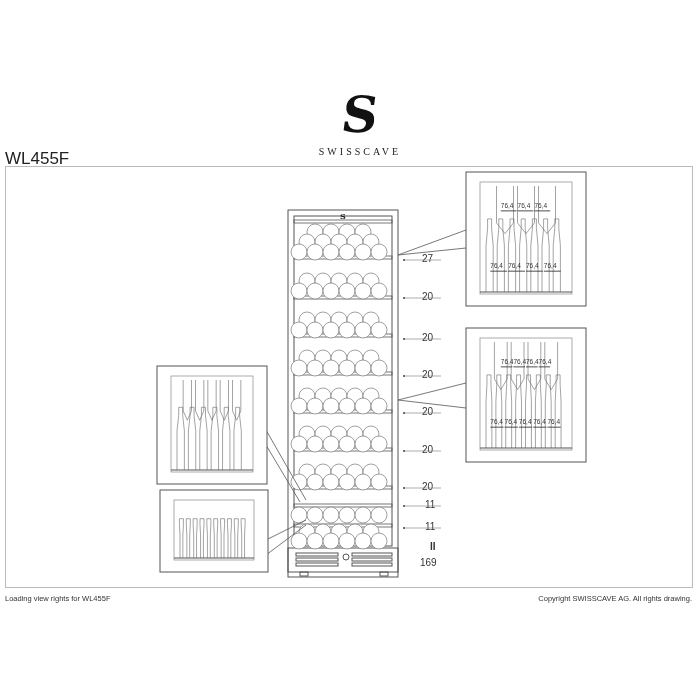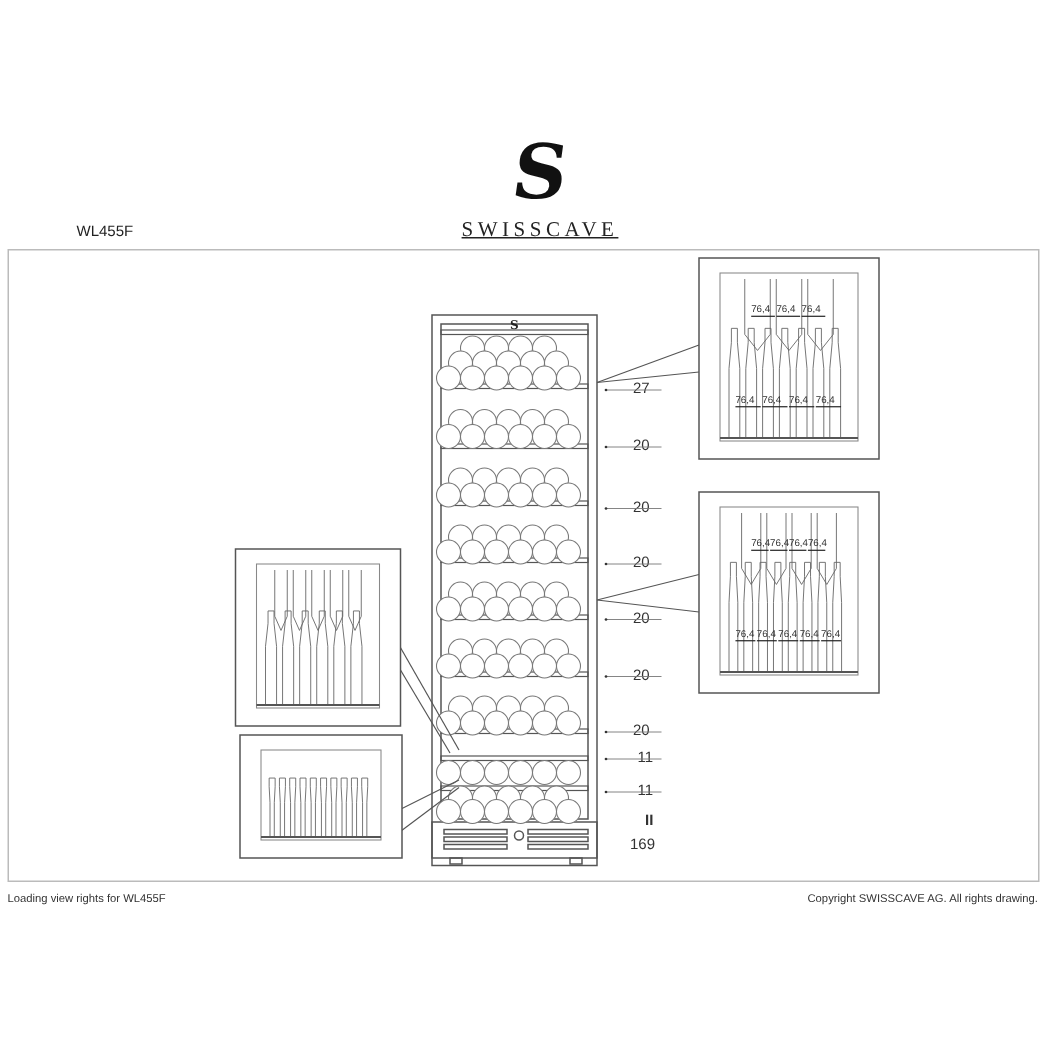--- a/index.html
+++ b/index.html
@@ -1,20 +1,20 @@
 <!DOCTYPE html>
 <html><head>
 <meta charset="utf-8">
 <style>
   html,body{margin:0;padding:0;background:#fff;}
   body{width:700px;height:700px;position:relative;overflow:hidden;font-family:"Liberation Sans",sans-serif;color:#222;}
   .logo{position:absolute;left:300px;top:90px;width:120px;text-align:center;}
   .logo-s{font-family:"DejaVu Serif",serif;font-size:50px;font-weight:bold;line-height:50px;color:#111;transform:skewX(-8deg);display:inline-block;}
-  .logo-text{font-family:"Liberation Serif",serif;font-size:14px;letter-spacing:3px;margin-top:6px;color:#222;text-decoration:underline;}
-  .model{position:absolute;left:5px;top:149px;font-size:10px;color:#222;margin-left:46px;}
+  .logo-text{font-family:"Liberation Serif",serif;font-size:10px;letter-spacing:3px;margin-top:6px;color:#222;}
+  .model{position:absolute;left:5px;top:149px;font-size:17px;color:#222;}
   .frame{position:absolute;left:5px;top:166px;width:688px;height:422px;border:1px solid #bbb;box-sizing:border-box;}
   .footer-left{position:absolute;left:5px;top:594px;font-size:7.5px;color:#333;}
   .footer-right{position:absolute;right:8px;top:594px;font-size:7.5px;color:#333;}
   svg.diagram{position:absolute;left:0;top:0;}
   .dim{font-size:10px;fill:#333;font-family:"Liberation Sans",sans-serif;}
   .dimsmall{font-size:6.5px;fill:#333;font-family:"Liberation Sans",sans-serif;}
 </style>
 </head>
 <body>
 

